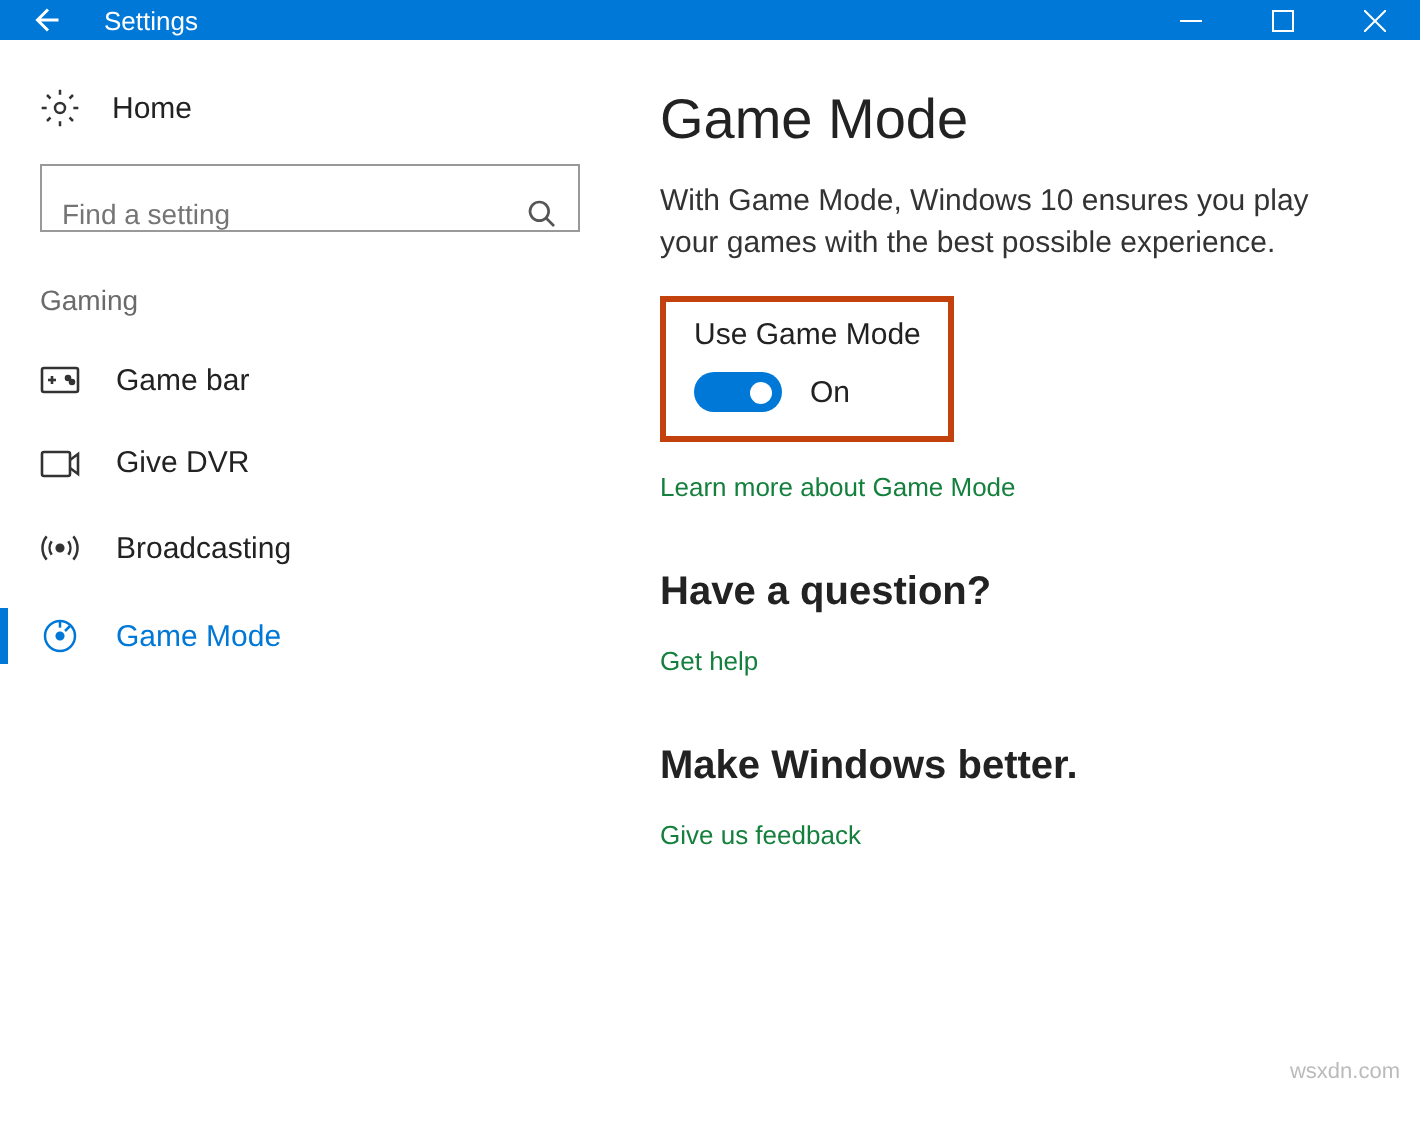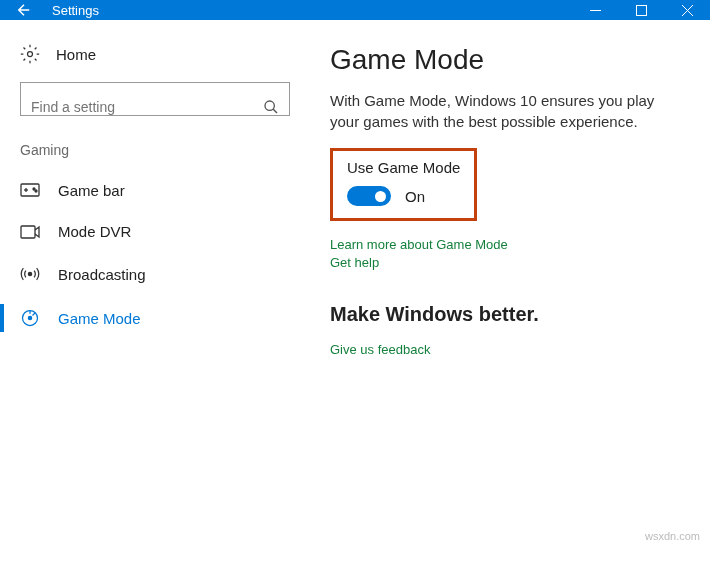--- a/index.html
+++ b/index.html
@@ -105,21 +105,21 @@
       <span>Game bar</span>
     </div>
 
     <div class="nav-item">
       <span class="nicon">
           <svg width="20" height="16" viewBox="0 0 20 16" fill="none" stroke="#333" stroke-width="1.3">
             <rect x="1" y="2" width="14" height="12" rx="1"></rect>
             <path d="M15 6l4-3v10l-4-3"></path>
           </svg>
         </span>
-      <span>Mode DVR</span>
+      <span>Give DVR</span>
     </div>
 
     <div class="nav-item">
       <span class="nicon">
           <svg width="20" height="20" viewBox="0 0 24 24" fill="none" stroke="#333" stroke-width="1.5">
             <circle cx="12" cy="12" r="2" fill="#333"></circle>
             <path d="M7 8a7 7 0 0 0 0 8M17 8a7 7 0 0 1 0 8M4 5a11 11 0 0 0 0 14M20 5a11 11 0 0 1 0 14"></path>
           </svg>
         </span>
       <span>Broadcasting</span>
@@ -147,20 +147,21 @@
       <div class="toggle-row">
         <div class="toggle">
           <div class="knob"></div>
         </div>
         <span class="toggle-state">On</span>
       </div>
     </div>
     
     <div><span class="link">Learn more about Game Mode</span></div>
     
+    <h2 class="section-h">Have a question?</h2>
     <div><span class="link">Get help</span></div>
     
     <h2 class="section-h">Make Windows better.</h2>
     <div><span class="link">Give us feedback</span></div>
   </div>
 </div>
 
 <div class="watermark">wsxdn.com</div>
 
 </body></html>

